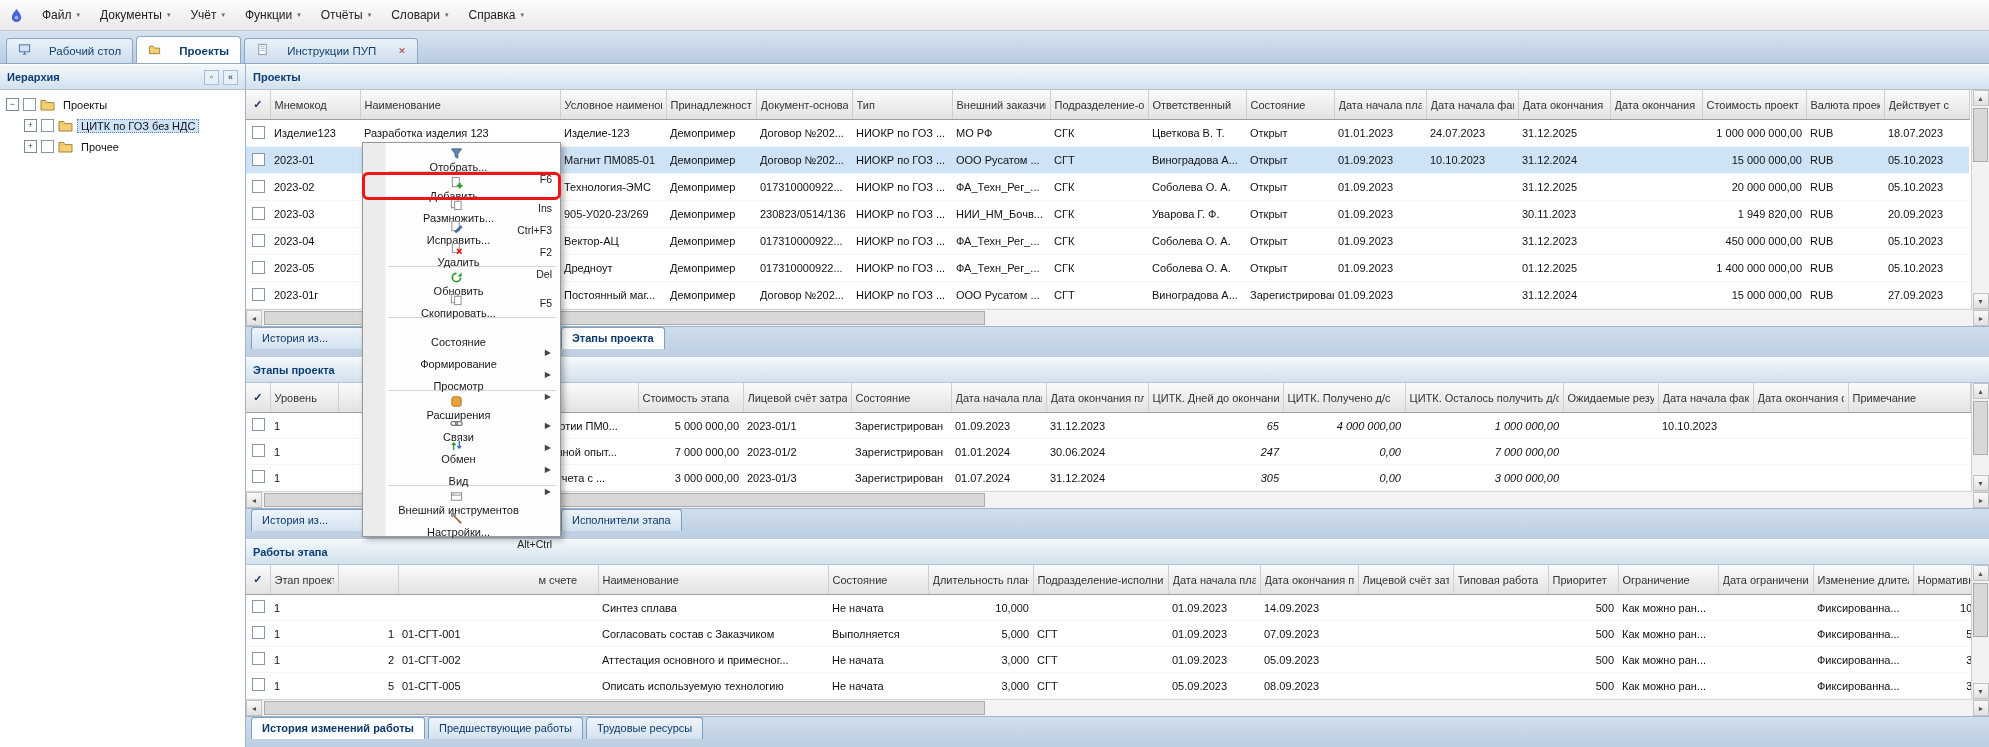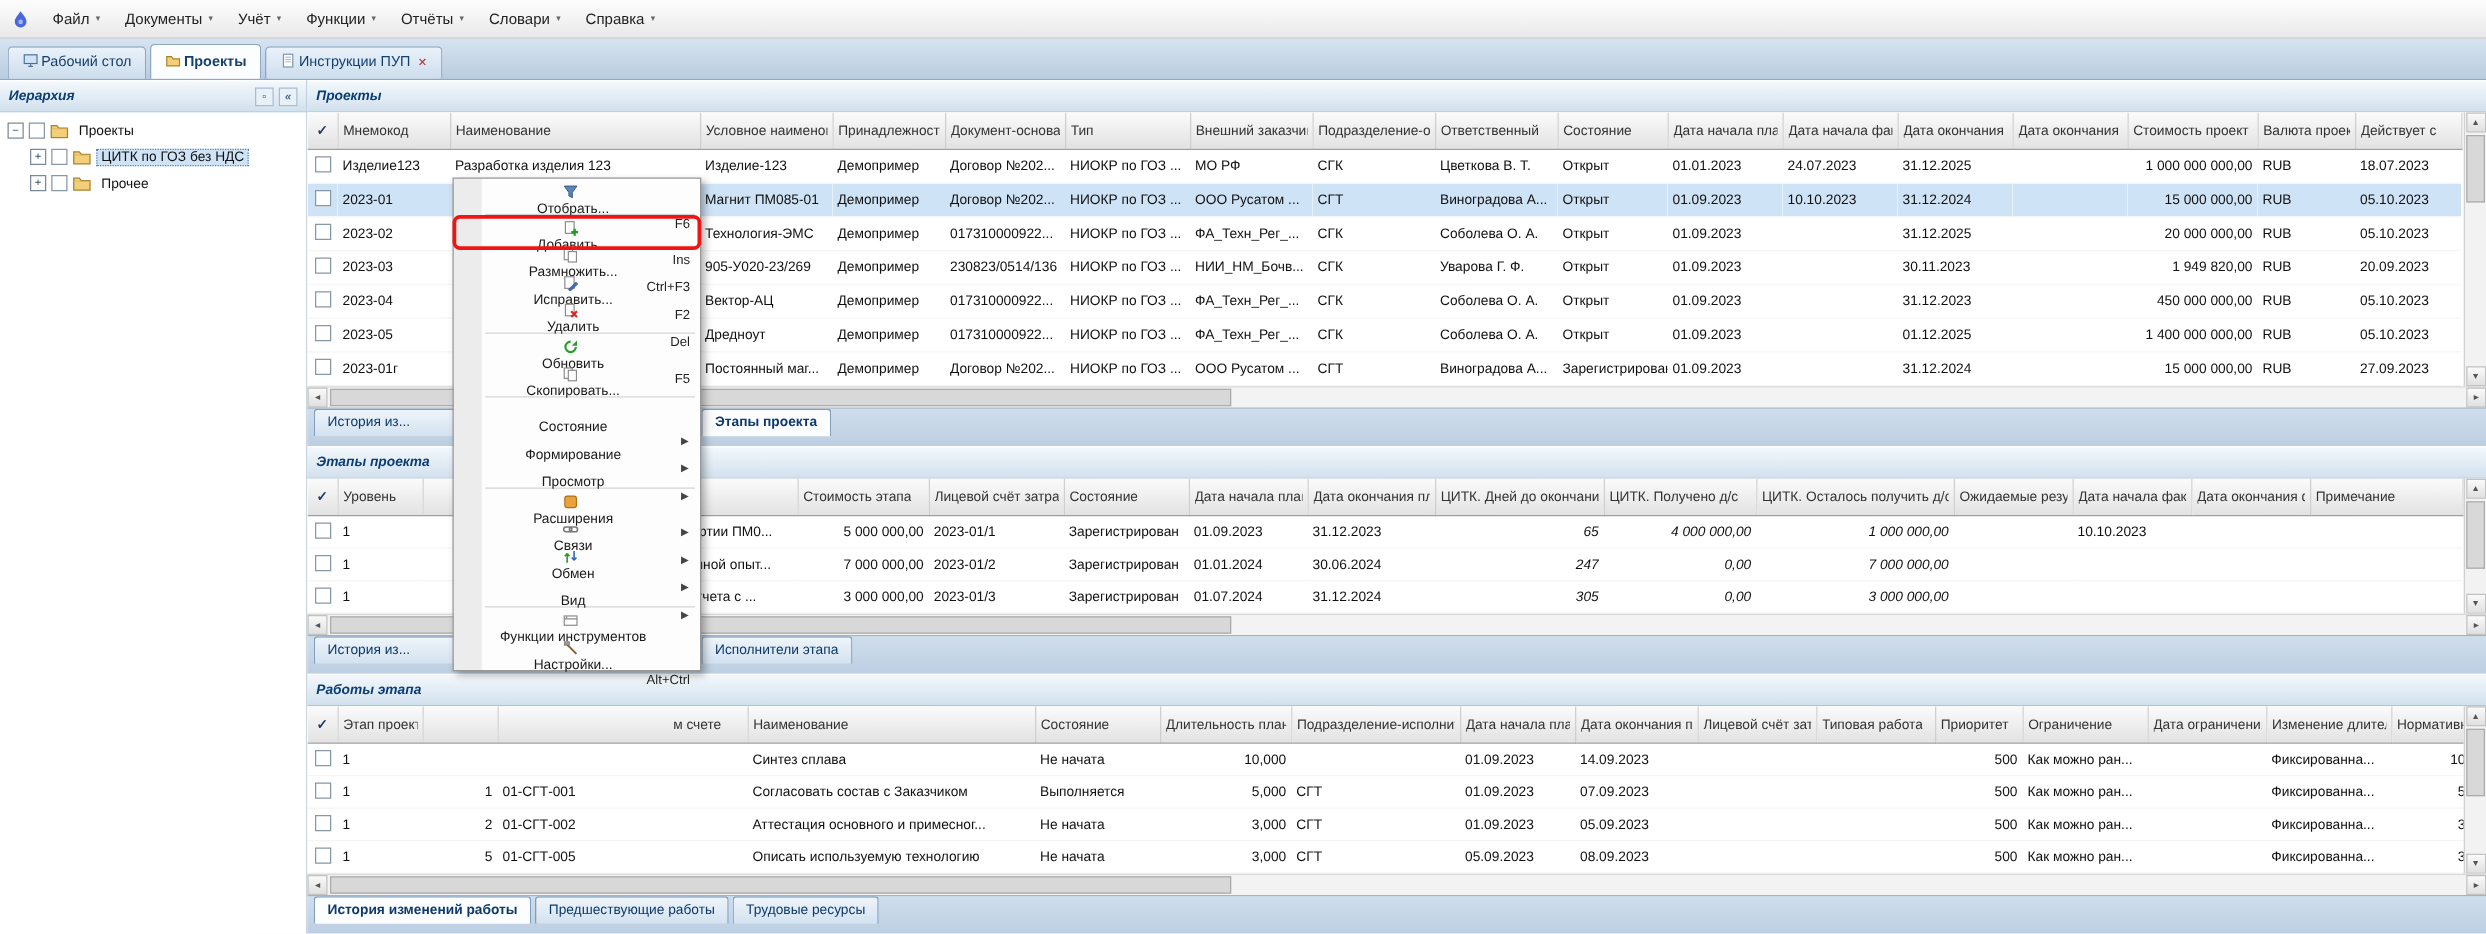--- a/index.html
+++ b/index.html
@@ -8,33 +8,33 @@
   
   #menubar{height:30px;display:flex;align-items:center;background:linear-gradient(#fdfdfd,#e9e9e9);
            border-bottom:1px solid #c6c6c6;padding:0 6px;}
   .appicon{width:20px;height:18px;display:inline-flex;align-items:center;justify-content:center;margin-right:6px;}
   .appicon svg{width:15px;height:15px;}
   .mitem{display:flex;align-items:center;padding:4px 10px;font-size:12px;color:#222;cursor:default;}
   .mitem .dar{font-size:7px;color:#666;margin-left:5px;}
   
   #doctabs{height:32px;background:linear-gradient(#d7e3f0,#b9cce0);display:flex;align-items:flex-end;
            padding:0 6px;border-bottom:1px solid #8fa9c4;}
-  .dtab{display:flex;align-items:center;gap:2px;padding:4px 11px 5px;margin-right:3px;
+  .dtab{display:flex;align-items:center;gap:18px;padding:4px 11px 5px;margin-right:3px;
         border:1px solid #8fa9c4;border-bottom:none;border-radius:4px 4px 0 0;
         background:linear-gradient(#eaf2fa,#cddded);color:#14406e;font-size:11.5px;white-space:nowrap;}
   .dtab.act{background:#fbfdff;font-weight:bold;padding-top:6px;}
   .dtab .ticn svg{width:13px;height:13px;}
   .dtab .tx{color:#a33;font-size:9px;margin-left:4px;}
   
   .main{display:flex;height:685px;}
   .sidebar{width:245px;background:#fff;border-right:1px solid #9fb4c8;display:flex;flex-direction:column;flex:none;}
   .content{flex:1;min-width:0;display:flex;flex-direction:column;background:#fff;}
   .ptitle{height:24px;flex:none;display:flex;align-items:center;padding:0 7px;
           background:linear-gradient(#f3f8fc,#d2e1ee);border-bottom:1px solid #b0c4d6;border-top:1px solid #fff;
-          color:var(--header_text,#0b3d74);font-weight:bold;font-size:11px;white-space:nowrap;overflow:hidden;font-style:italic;}
+          color:var(--header_text,#0b3d74);font-weight:bold;font-size:11px;white-space:nowrap;overflow:hidden;}
   .hicons{margin-left:auto;display:flex;gap:4px;}
   .hbtn{font-size:9px;color:#44618a;border:1px solid #a8bdd2;background:#e9f1f8;width:13px;height:13px;
         display:inline-flex;align-items:center;justify-content:center;}
   
   #tree{flex:1;padding-top:4px;background:#fff;}
   .tnode{display:flex;align-items:center;height:21px;white-space:nowrap;}
   .exp{width:11px;height:11px;flex:none;border:1px solid #7a8a99;background:#fff;font-size:9px;line-height:9px;
        display:inline-flex;align-items:center;justify-content:center;margin-right:4px;color:#33506e;}
   .cb{width:11px;height:11px;flex:none;border:1px solid #8897a6;background:#fff;display:inline-block;}
   .tnode .cb{margin-right:4px;}
@@ -810,21 +810,21 @@
       </div>
       <div class="msep"></div>
       <div class="mi">
         <span class="micn">
           <svg viewBox="0 0 14 14">
             <rect x="1.5" y="3" width="11" height="8" fill="#fff" stroke="#888"></rect>
             <path d="M1.5 5.5h11" stroke="#888"></path>
             <circle cx="3.5" cy="4.2" r=".7" fill="#888"></circle>
           </svg>
         </span>
-        <span class="ml">Функции инструментов</span>
+        <span class="ml">Внешний инструментов</span>
         <span class="mr"></span>
       </div>
       <div class="mi">
         <span class="micn">
           <svg viewBox="0 0 14 14">
             <path d="M3.5 3.5l4 4M7.5 7.5l4.5 4.5" stroke="#8a5a2a" stroke-width="1.6"></path>
             <rect x="1.5" y="1.5" width="4.5" height="3" fill="#999" stroke="#666" stroke-width=".5"></rect>
           </svg>
         </span>
         <span class="ml">Настройки...</span>

